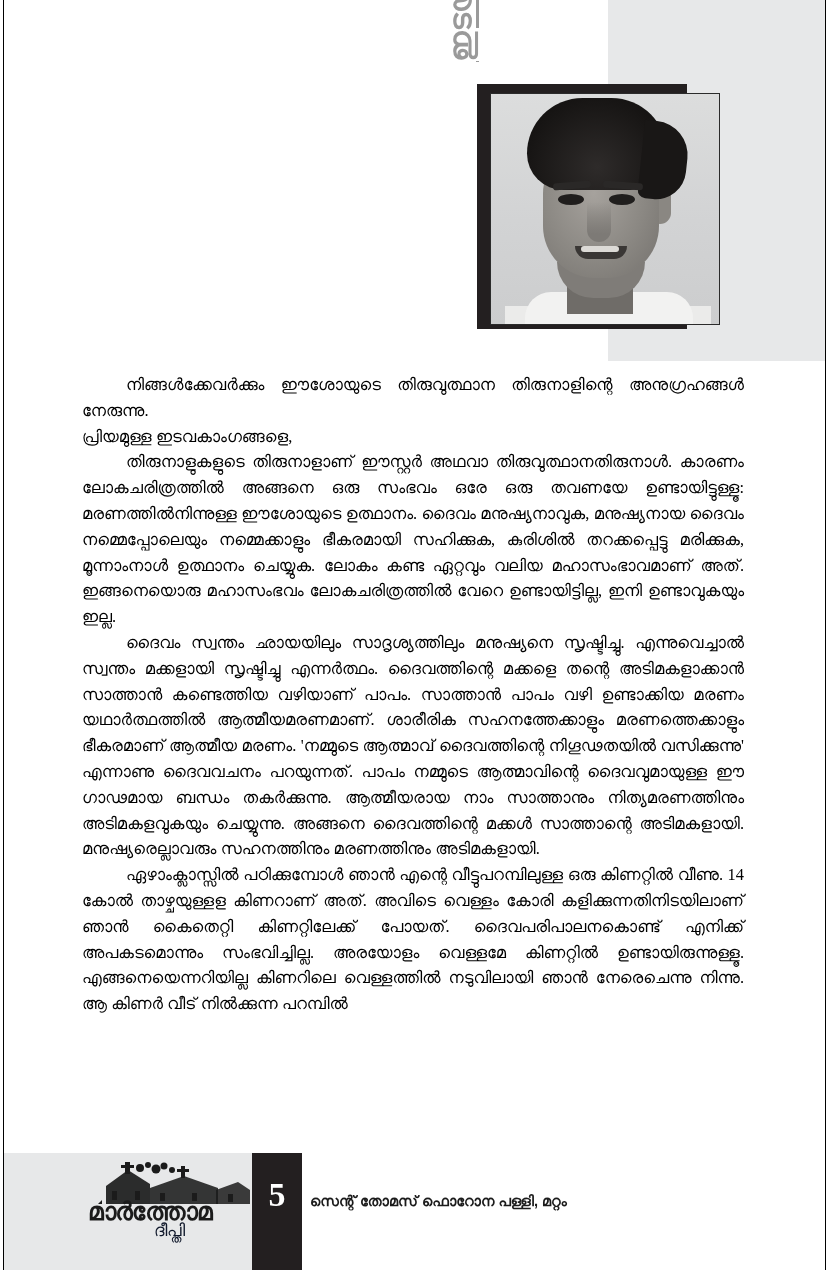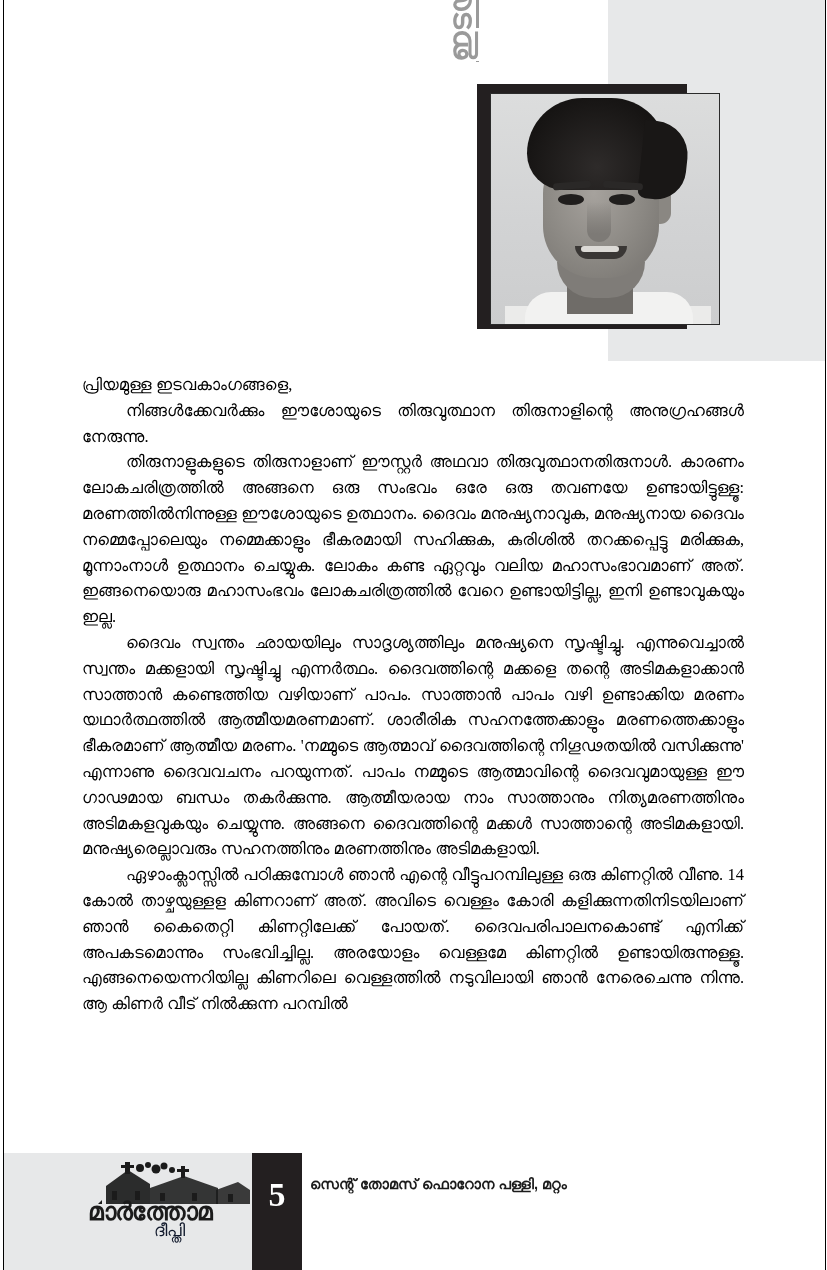--- a/index.html
+++ b/index.html
@@ -348,21 +348,21 @@
   }
   .footer-date {
     font-family: "Liberation Sans", "DejaVu Sans", sans-serif;
     font-size: 25px;
     font-weight: bold;
     color: #1b1b1b;
     line-height: 28px;
     white-space: nowrap;
   }
   .footer-parish {
-    margin-top: 0;
+    margin-top: 17px;
     font-family: "Liberation Sans", "DejaVu Sans", sans-serif;
     font-size: 14.5px;
     font-weight: bold;
     color: #1b1b1b;
     line-height: 18px;
     white-space: nowrap;
   }
 </style>
 </head>
 <body>
@@ -396,22 +396,22 @@
         <div class="p-eye-l"></div>
         <div class="p-eye-r"></div>
         <div class="p-nose"></div>
         <div class="p-mouth"></div>
         <div class="p-teeth"></div>
       </div>
     </div>
   </div>
 
   <div class="body-copy">
+    <p class="para indent">നിങ്ങൾക്കേവർക്കും ഈശോയുടെ തിരുവുത്ഥാന തിരുനാളിന്റെ അനുഗ്രഹങ്ങൾ നേരുന്നു.</p>
     <p class="para salutation">പ്രിയമുള്ള ഇടവകാംഗങ്ങളെ,</p>
-    <p class="para indent">നിങ്ങൾക്കേവർക്കും ഈശോയുടെ തിരുവുത്ഥാന തിരുനാളിന്റെ അനുഗ്രഹങ്ങൾ നേരുന്നു.</p>
     <p class="para indent">തിരുനാളുകളുടെ തിരുനാളാണ് ഈസ്റ്റർ അഥവാ തിരുവുത്ഥാനതിരുനാൾ. കാരണം ലോകചരിത്രത്തിൽ അങ്ങനെ ഒരു സംഭവം ഒരേ ഒരു തവണയേ ഉണ്ടായിട്ടുള്ളൂ: മരണത്തിൽനിന്നുള്ള ഈശോയുടെ ഉത്ഥാനം. ദൈവം മനുഷ്യനാവുക, മനുഷ്യനായ ദൈവം നമ്മെപ്പോലെയും നമ്മെക്കാളും ഭീകരമായി സഹിക്കുക, കുരിശിൽ തറക്കപ്പെട്ടു മരിക്കുക, മൂന്നാംനാൾ ഉത്ഥാനം ചെയ്യുക. ലോകം കണ്ട ഏറ്റവും വലിയ മഹാസംഭാവമാണ് അത്. ഇങ്ങനെയൊരു മഹാസംഭവം ലോകചരിത്രത്തിൽ വേറെ ഉണ്ടായിട്ടില്ല, ഇനി ഉണ്ടാവുകയും ഇല്ല.</p>
     <p class="para indent">ദൈവം സ്വന്തം ഛായയിലും സാദൃശ്യത്തിലും മനുഷ്യനെ സൃഷ്ടിച്ചു. എന്നുവെച്ചാൽ   സ്വന്തം മക്കളായി സൃഷ്ടിച്ചു എന്നർത്ഥം. ദൈവത്തിന്റെ മക്കളെ  തന്റെ അടിമകളാക്കാൻ സാത്താൻ കണ്ടെത്തിയ വഴിയാണ് പാപം. സാത്താൻ പാപം വഴി ഉണ്ടാക്കിയ മരണം യഥാർത്ഥത്തിൽ ആത്മീയമരണമാണ്. ശാരീരിക   സഹനത്തേക്കാളും മരണത്തെക്കാളും ഭീകരമാണ് ആത്മീയ മരണം. 'നമ്മുടെ ആത്മാവ് ദൈവത്തിന്റെ നിഗൂഢതയിൽ വസിക്കുന്നു' എന്നാണു ദൈവവചനം പറയുന്നത്. പാപം നമ്മുടെ ആത്മാവിന്റെ ദൈവവുമായുള്ള ഈ ഗാഢമായ ബന്ധം തകർക്കുന്നു. ആത്മീയരായ നാം സാത്താനും നിത്യമരണത്തിനും അടിമകളവുകയും ചെയ്യുന്നു. അങ്ങനെ ദൈവത്തിന്റെ മക്കൾ സാത്താന്റെ അടിമകളായി. മനുഷ്യരെല്ലാവരും സഹനത്തിനും മരണത്തിനും അടിമകളായി.</p>
     <p class="para indent">ഏഴാംക്ലാസ്സിൽ പഠിക്കുമ്പോൾ ഞാൻ എന്റെ വീട്ടുപറമ്പിലുള്ള ഒരു കിണറ്റിൽ വീണു. 14 കോൽ താഴ്ചയുള്ളള കിണറാണ് അത്. അവിടെ വെള്ളം കോരി  കളിക്കുന്നതിനിടയിലാണ് ഞാൻ കൈതെറ്റി കിണറ്റിലേക്ക് പോയത്. ദൈവപരിപാലനകൊണ്ട് എനിക്ക് അപകടമൊന്നും സംഭവിച്ചില്ല. അരയോളം വെള്ളമേ കിണറ്റിൽ ഉണ്ടായിരുന്നുള്ളൂ. എങ്ങനെയെന്നറിയില്ല കിണറിലെ വെള്ളത്തിൽ നടുവിലായി ഞാൻ നേരെചെന്നു നിന്നു. ആ കിണർ വീട് നിൽക്കുന്ന പറമ്പിൽ</p>
   </div>
 
   <div class="footer">
 
     <div class="footer-logo-panel">
       <div class="footer-logo">
 

